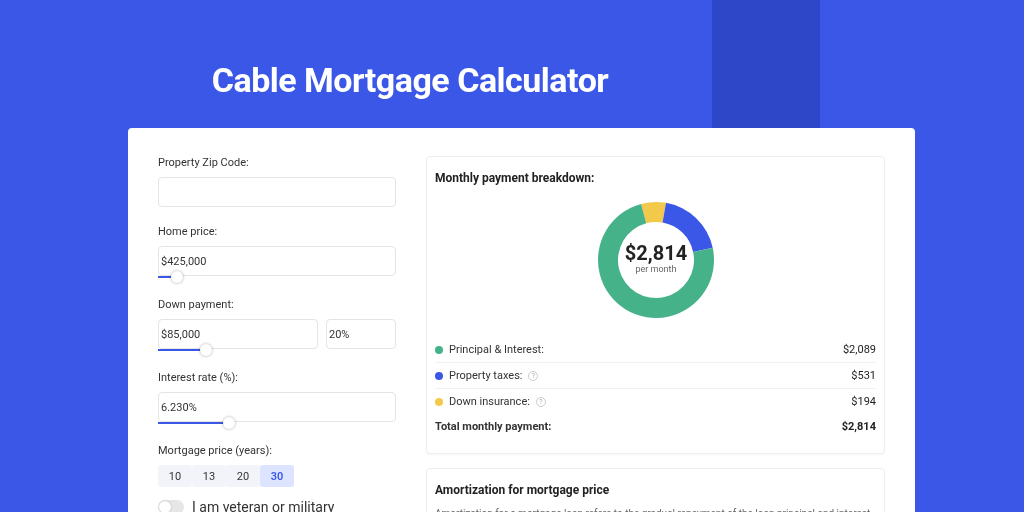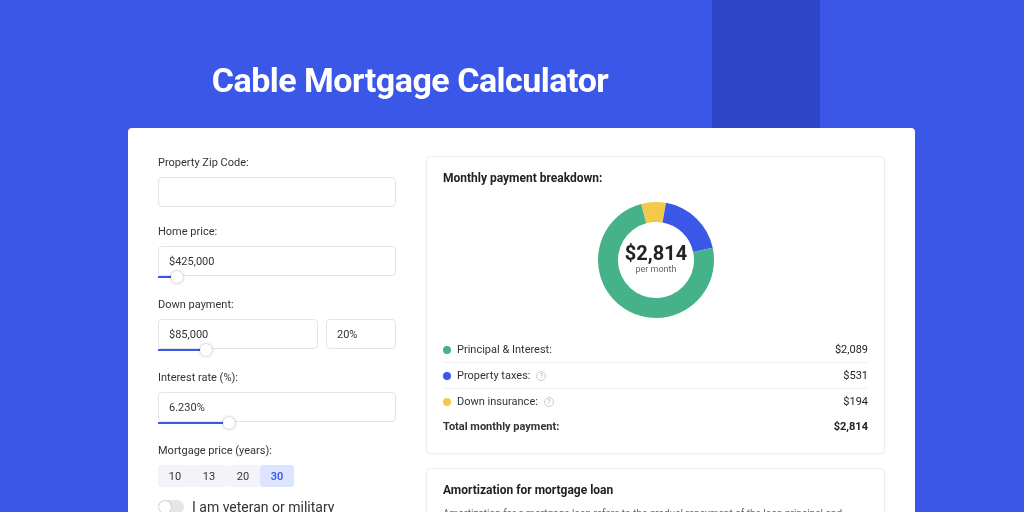--- a/index.html
+++ b/index.html
@@ -3,36 +3,36 @@
 <meta charset="utf-8">
 <style>
   * { box-sizing: border-box; margin: 0; padding: 0; font-family: -apple-system, BlinkMacSystemFont, "Segoe UI", Roboto, Helvetica, Arial, sans-serif; }
   body { width: 1024px; height: 512px; background: #3a57e8; overflow: hidden; }
   .stage { width: 820px; height: 512px; position: relative; }
   .title { color: #fff; font-size: 34px; font-weight: 700; text-align: center; padding-top: 60px; letter-spacing: -0.5px; }
   .card { position: absolute; top: 128px; left: 128px; width: 787px; background: #fff; border-radius: 4px 4px 0 0; padding: 28px 30px 0 30px; display: flex; gap: 30px; height: 400px; }
   .left { width: 238px; flex-shrink: 0; }
   .right { flex: 1; display: flex; flex-direction: column; gap: 14px; }
   .field-label { font-size: 11px; color: #333; margin-bottom: 8px; display: block; }
-  .text-input { width: 100%; height: 30px; border: 1px solid #e4e4e4; border-radius: 4px; padding: 0 10px; font-size: 11px; color: #333; background: #fff; }
+  .text-input { width: 100%; height: 30px; border: 1px solid #e4e4e4; border-radius: 4px; padding: 0 2px; font-size: 11px; color: #333; background: #fff; }
   .field-block { margin-bottom: 18px; }
   .slider-track { position: relative; height: 4px; margin-top: 0; }
   .slider-line-blue { position: absolute; left: 0; top: 0; height: 2px; background: #3a57e8; }
   .slider-thumb { position: absolute; top: -5px; width: 12px; height: 12px; border-radius: 50%; background: #fff; box-shadow: 0 0 3px rgba(0,0,0,.35); }
   .down-row { display: flex; gap: 8px; }
   .down-row .text-input:first-child { flex: 1; }
   .down-row .text-input:last-child { width: 70px; }
   .period-row { display: flex; gap: 0; }
   .period-btn { width: 34px; height: 22px; border: none; border-radius: 3px; background: #f2f4f9; color: #333; font-size: 11px; cursor: pointer; display: flex; align-items: center; justify-content: center; }
   .period-btn.active { background: #dce4ff; color: #3a57e8; font-weight: 600; }
   .toggle-row { display: flex; align-items: center; gap: 8px; margin-top: 8px; }
   .toggle { width: 26px; height: 14px; background: #e6e6e6; border-radius: 7px; position: relative; cursor: pointer; }
   .toggle-knob { width: 12px; height: 12px; background: #fff; border-radius: 50%; position: absolute; top: 1px; left: 1px; box-shadow: 0 0 2px rgba(0,0,0,.25); }
   .toggle-label { font-size: 14px; color: #333; }
-  .panel { background: #fff; border: 1px solid #eee; border-radius: 4px; padding: 14px 16px; box-shadow: 0 0 0 rgba(0,0,0,0); }
+  .panel { background: #fff; border: 1px solid #eee; border-radius: 4px; padding: 14px 8px; box-shadow: 0 0 0 rgba(0,0,0,0); }
   .panel.shadowed { box-shadow: 0 1px 2px rgba(0,0,0,.04); }
   .panel-title { font-size: 12px; font-weight: 700; color: #222; margin-bottom: 10px; }
   .donut-wrap { display: flex; justify-content: center; margin-bottom: 12px; }
   .donut-center-val { font-size: 20px; font-weight: 700; fill: #222; text-anchor: middle; }
   .donut-center-sub { font-size: 9px; fill: #666; text-anchor: middle; }
   .legend-row { display: flex; align-items: center; justify-content: space-between; padding: 6px 0; border-bottom: 1px solid #f1f1f1; }
   .legend-row:last-child { border-bottom: none; }
   .legend-left { display: flex; align-items: center; gap: 6px; font-size: 11px; color: #333; }
   .legend-dot { width: 8px; height: 8px; border-radius: 50%; display: inline-block; }
   .legend-val { font-size: 11px; color: #222; }
@@ -152,20 +152,20 @@
 
         <div class="legend-row total">
           <div class="legend-left">
             <span>Total monthly payment:</span>
           </div>
           <span class="legend-val">$2,814</span>
         </div>
       </div>
 
       <div class="panel shadowed">
-        <div class="panel-title">Amortization for mortgage loan</div>
+        <div class="panel-title">Amortization for mortgage price</div>
         <div class="amort-text">Amortization for a mortgage loan refers to the gradual repayment of the loan principal and interest over a specified</div>
       </div>
 
     </div>
 
   </div>
 </div>
 
 </body></html>

